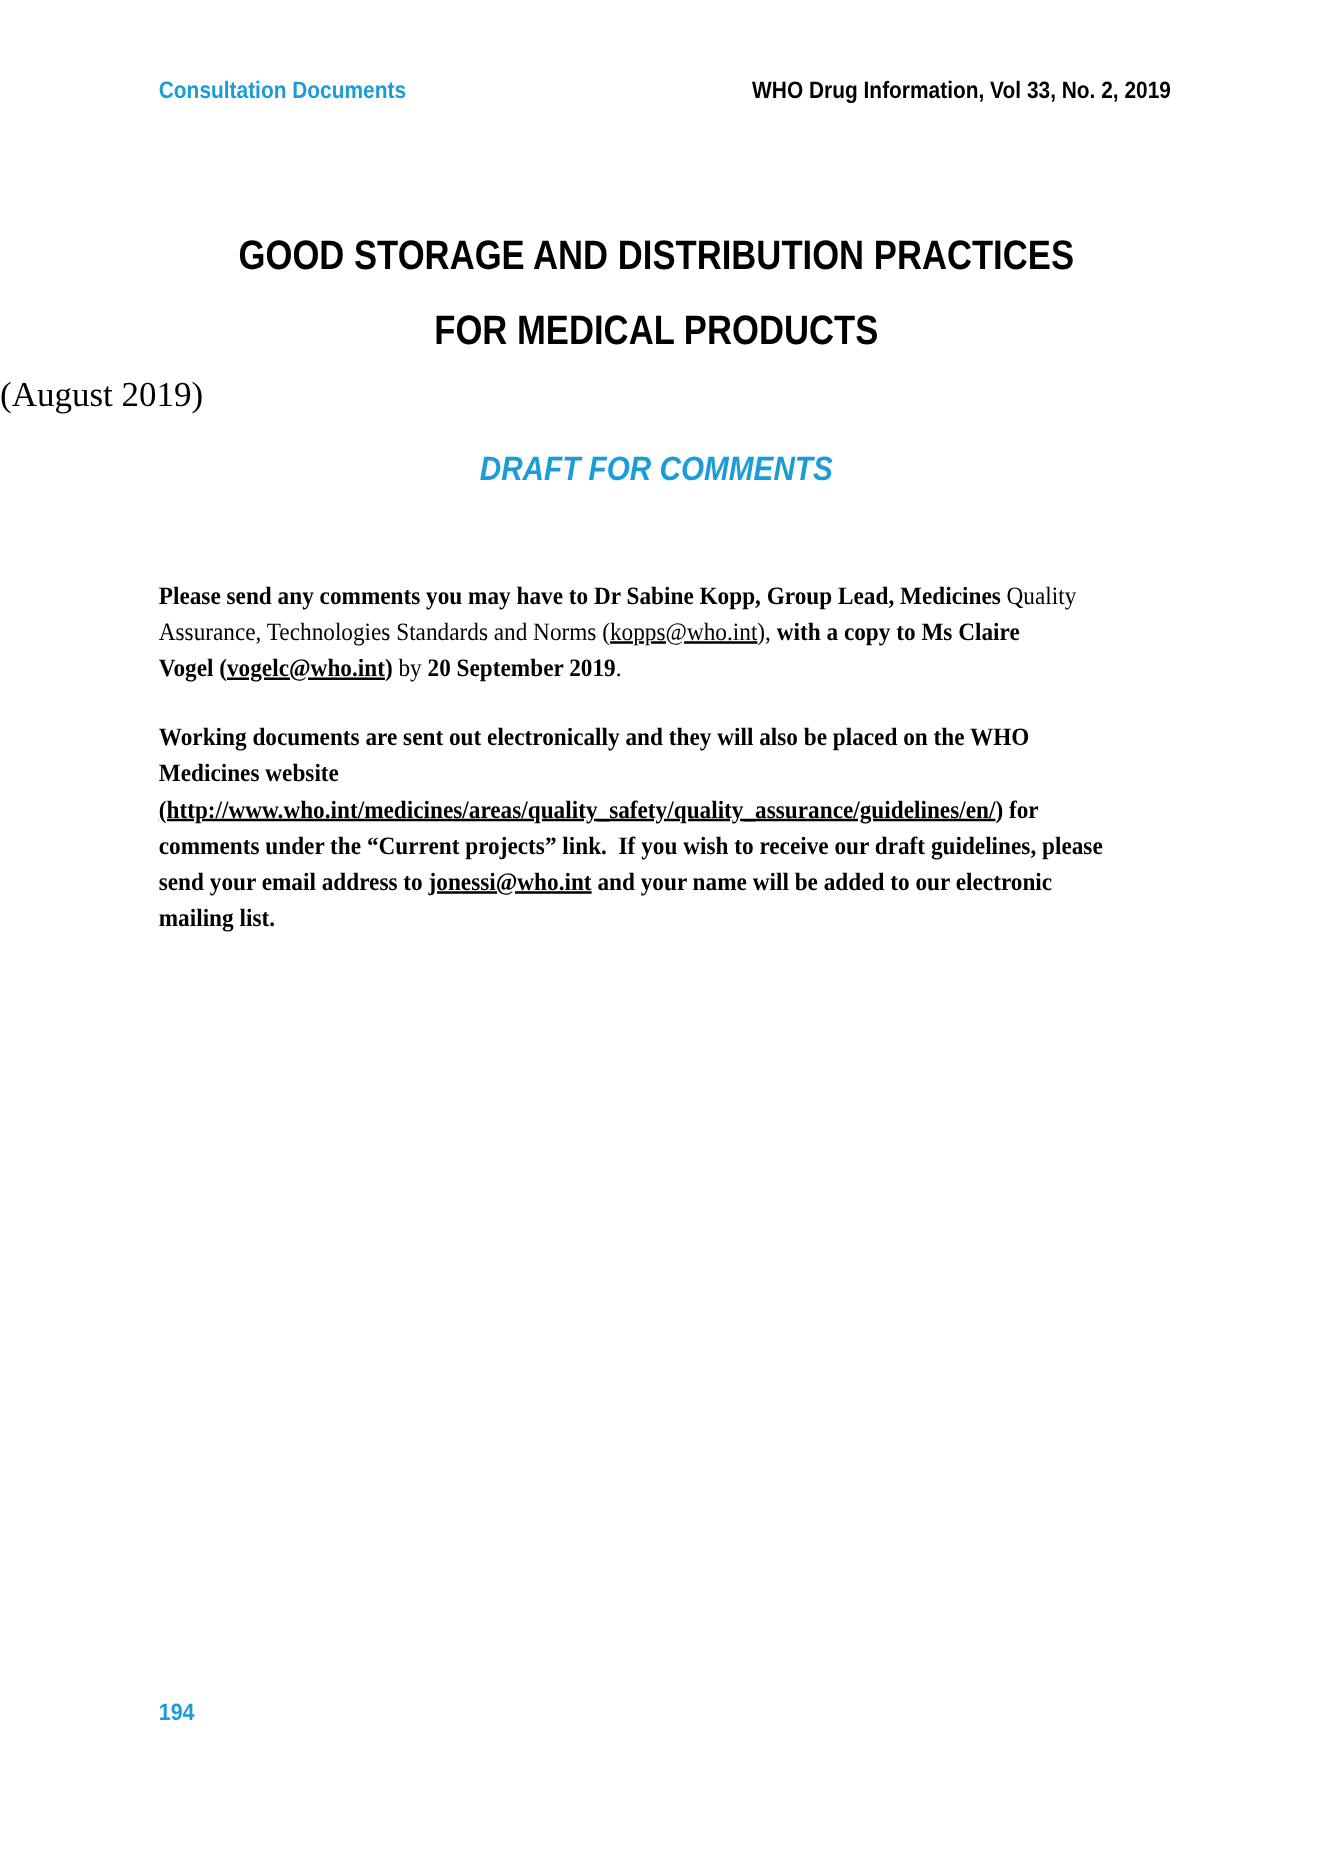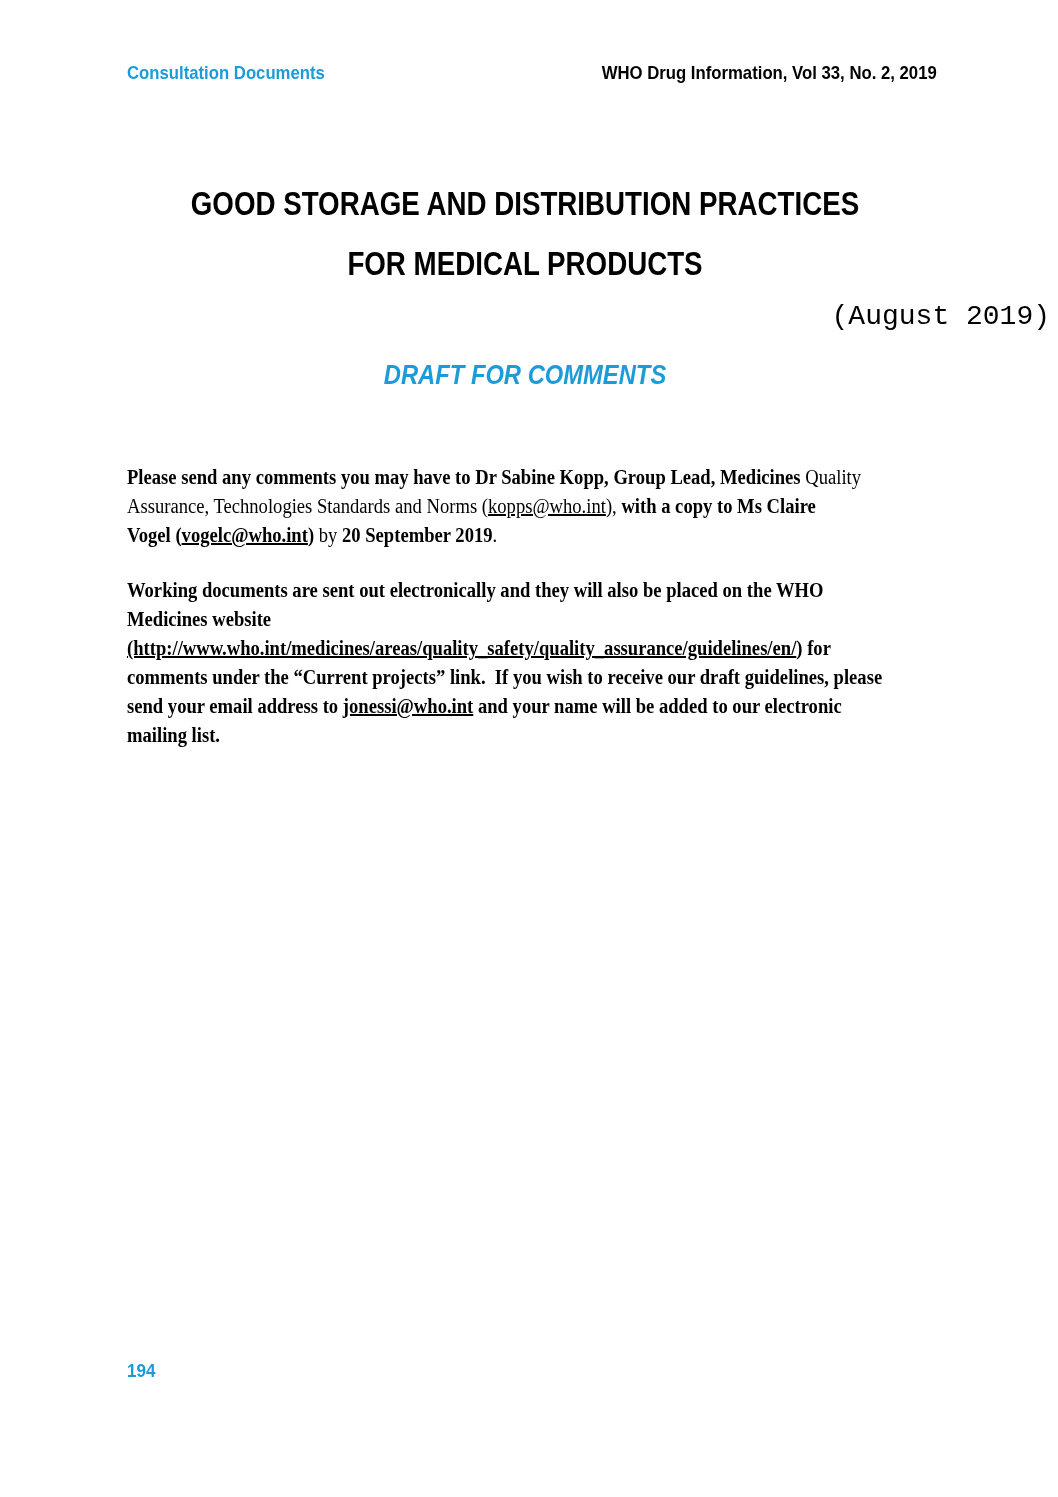--- a/index.html
+++ b/index.html
@@ -50,22 +50,22 @@
     letter-spacing: 0px;
     transform: scaleX(0.84);
     white-space: nowrap;
   }
   .title-line1 { top: 185px; }
   .title-line2 { top: 245px; }
   .doc-date {
     position: absolute;
     top: 301px;
     left: 0; right: 0;
-    text-align: right;
-    font-family: Liberation Mono, monospace;
+    text-align: left;
+    font-family: Liberation Serif, serif;
     font-size: 28px;
     white-space: nowrap;
   }
   .draft-label {
     position: absolute;
     top: 360px;
     left: 0; right: 0;
     text-align: center;
     font-family: "Liberation Sans", sans-serif;
     font-style: italic;

